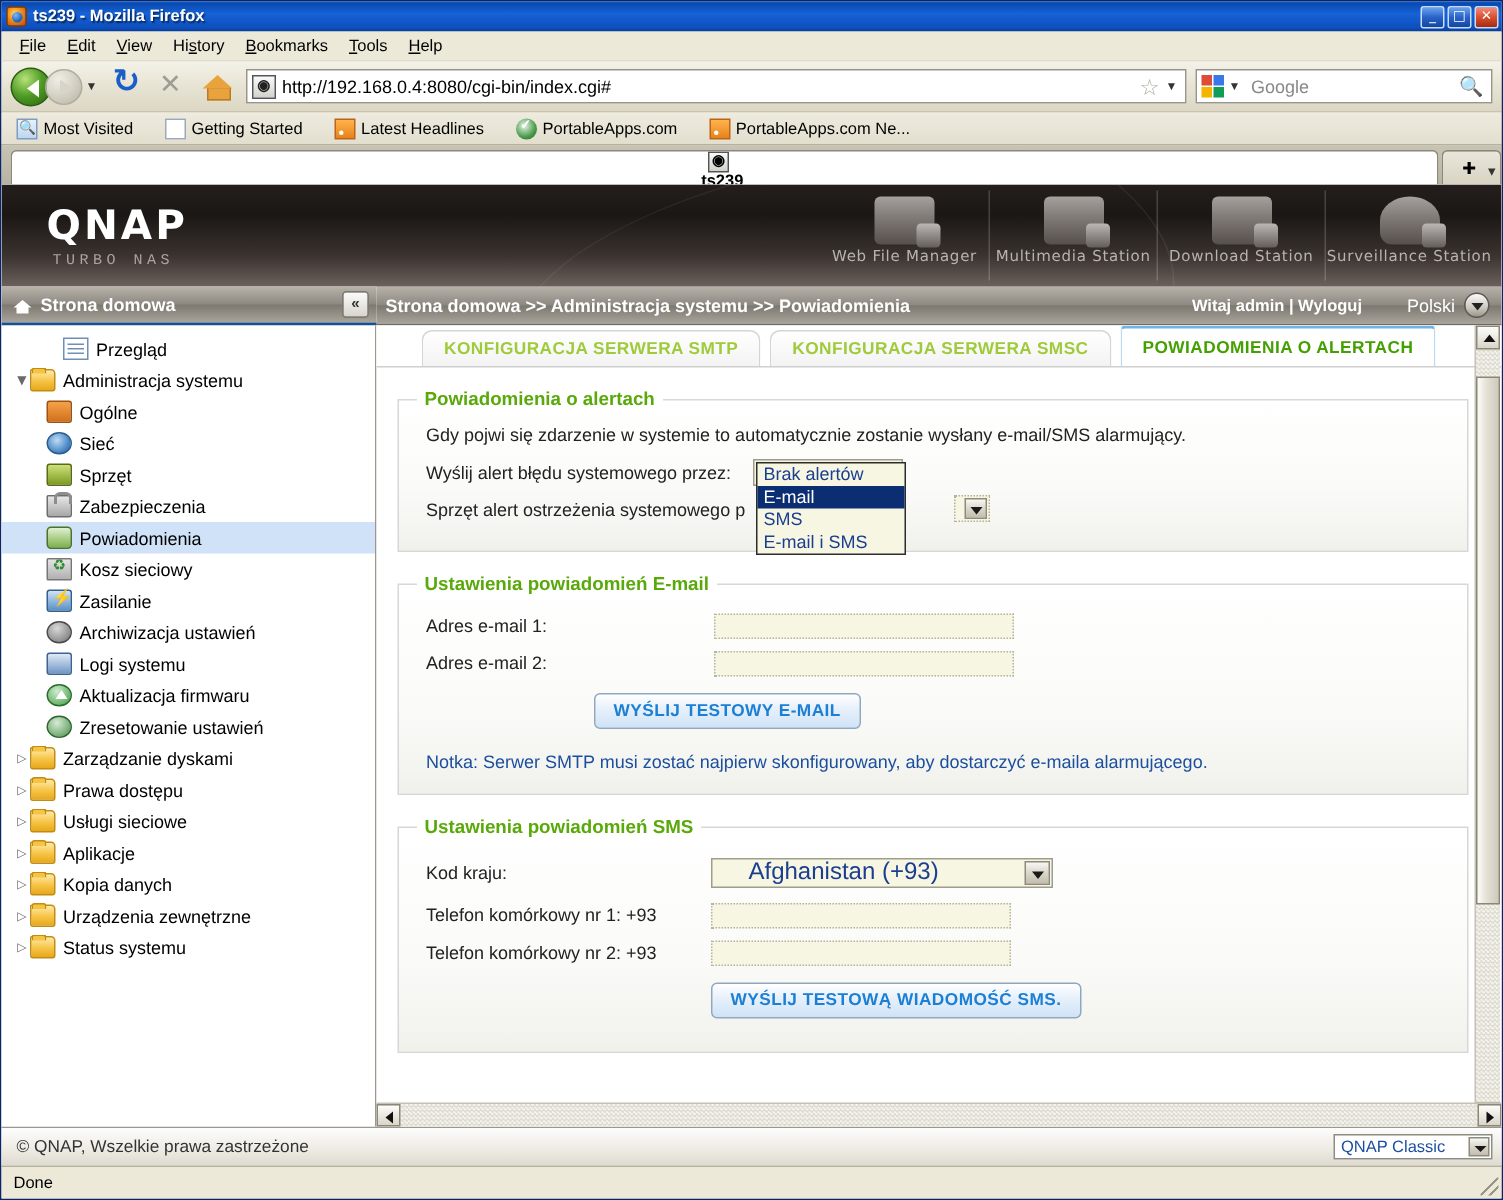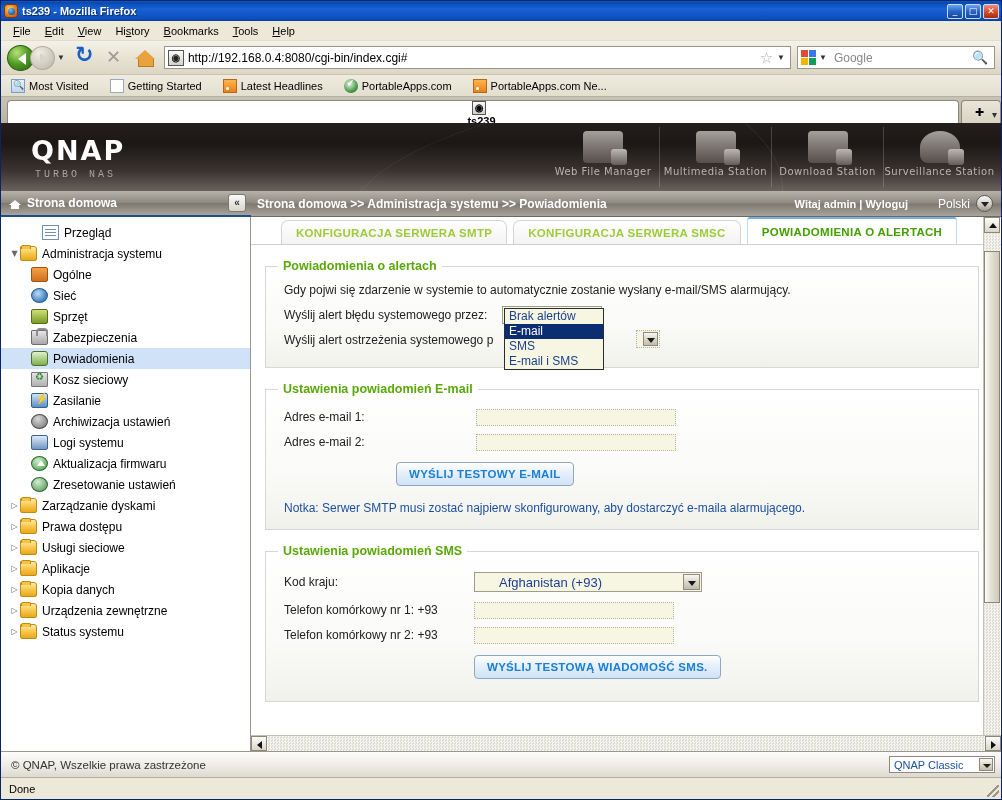--- a/index.html
+++ b/index.html
@@ -419,21 +419,21 @@
     position: absolute; right: 1px; top: 1px;
     width: 15px; height: 14px;
     background: linear-gradient(180deg,#f8f8f4 0%,#ddd9cc 45%,#c2bdae 100%);
     border: 1px solid #8d8a7e;
   }
   .sel .arrowbox::after {
     content:""; position:absolute; left:3px; top:5px; width:0;height:0;
     border-left:4px solid transparent;border-right:4px solid transparent;border-top:5px solid #1a1a1a;
   }
   .sel.alert1 { width: 100px; }
-  .sel.country { width: 228px; height: 20px; font-size: 13px; padding-left: 24px; }
+  .sel.country { width: 228px; height: 20px; font-size: 16px; padding-left: 24px; }
   .sel.country .arrowbox { height: 16px; width: 17px; }
   .sel.country .arrowbox::after { left:4px; top:6px; }
 
   .dropdown-list {
     position: absolute;
     width: 100px;
     background: #f7f6e3;
     border: 1px solid #2c2c2c;
     z-index: 50;
   }
@@ -783,21 +783,21 @@
             <legend>Powiadomienia o alertach</legend>
             <div class="desc-line">Gdy pojwi się zdarzenie w systemie to automatycznie zostanie wysłany e-mail/SMS alarmujący.</div>
             <div class="frow" style="position:relative;">
               <span class="flabel w1">Wyślij alert błędu systemowego przez:</span>
               <span class="sel alert1">
                 <span>E-mail</span>
                 <span class="arrowbox"></span>
               </span>
             </div>
             <div class="frow" style="position:relative;">
-              <span class="flabel">Wyślij alert ostrzeżenia systemowego p</span>
+              <span class="flabel">Sprzęt alert ostrzeżenia systemowego p</span>
               <span class="ghost-sel" style="left:352px; top:0;">
                 <span class="arrowbox"></span>
               </span>
             </div>
 
             <div class="dropdown-list" style="left:253px; top:63px;">
               <div class="dd-opt">Brak alertów</div>
               <div class="dd-opt sel-opt">E-mail</div>
               <div class="dd-opt">SMS</div>
               <div class="dd-opt">E-mail i SMS</div>

